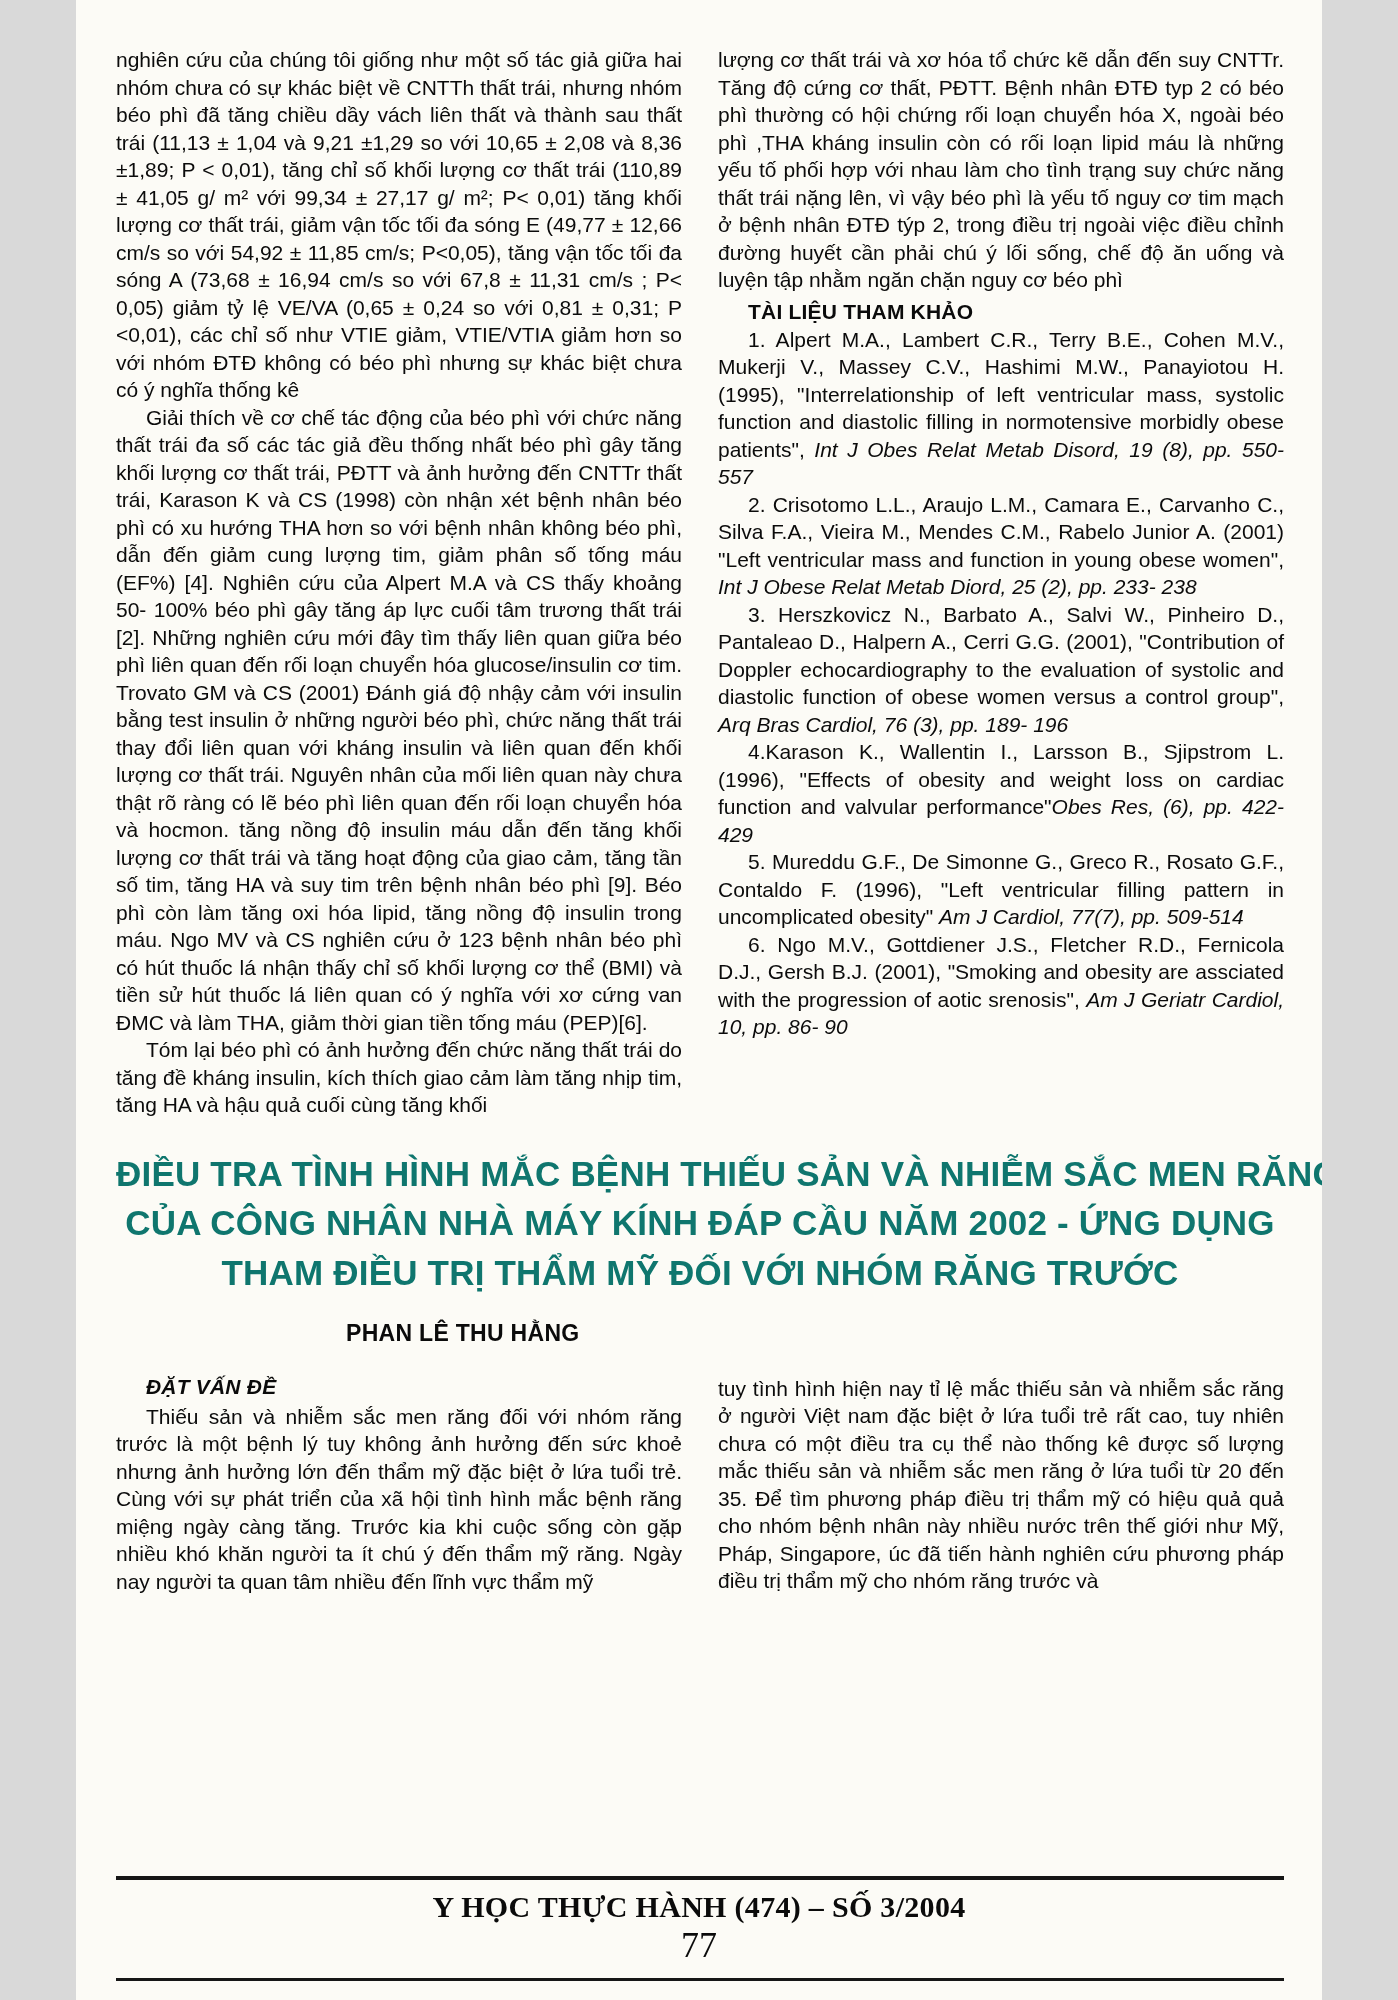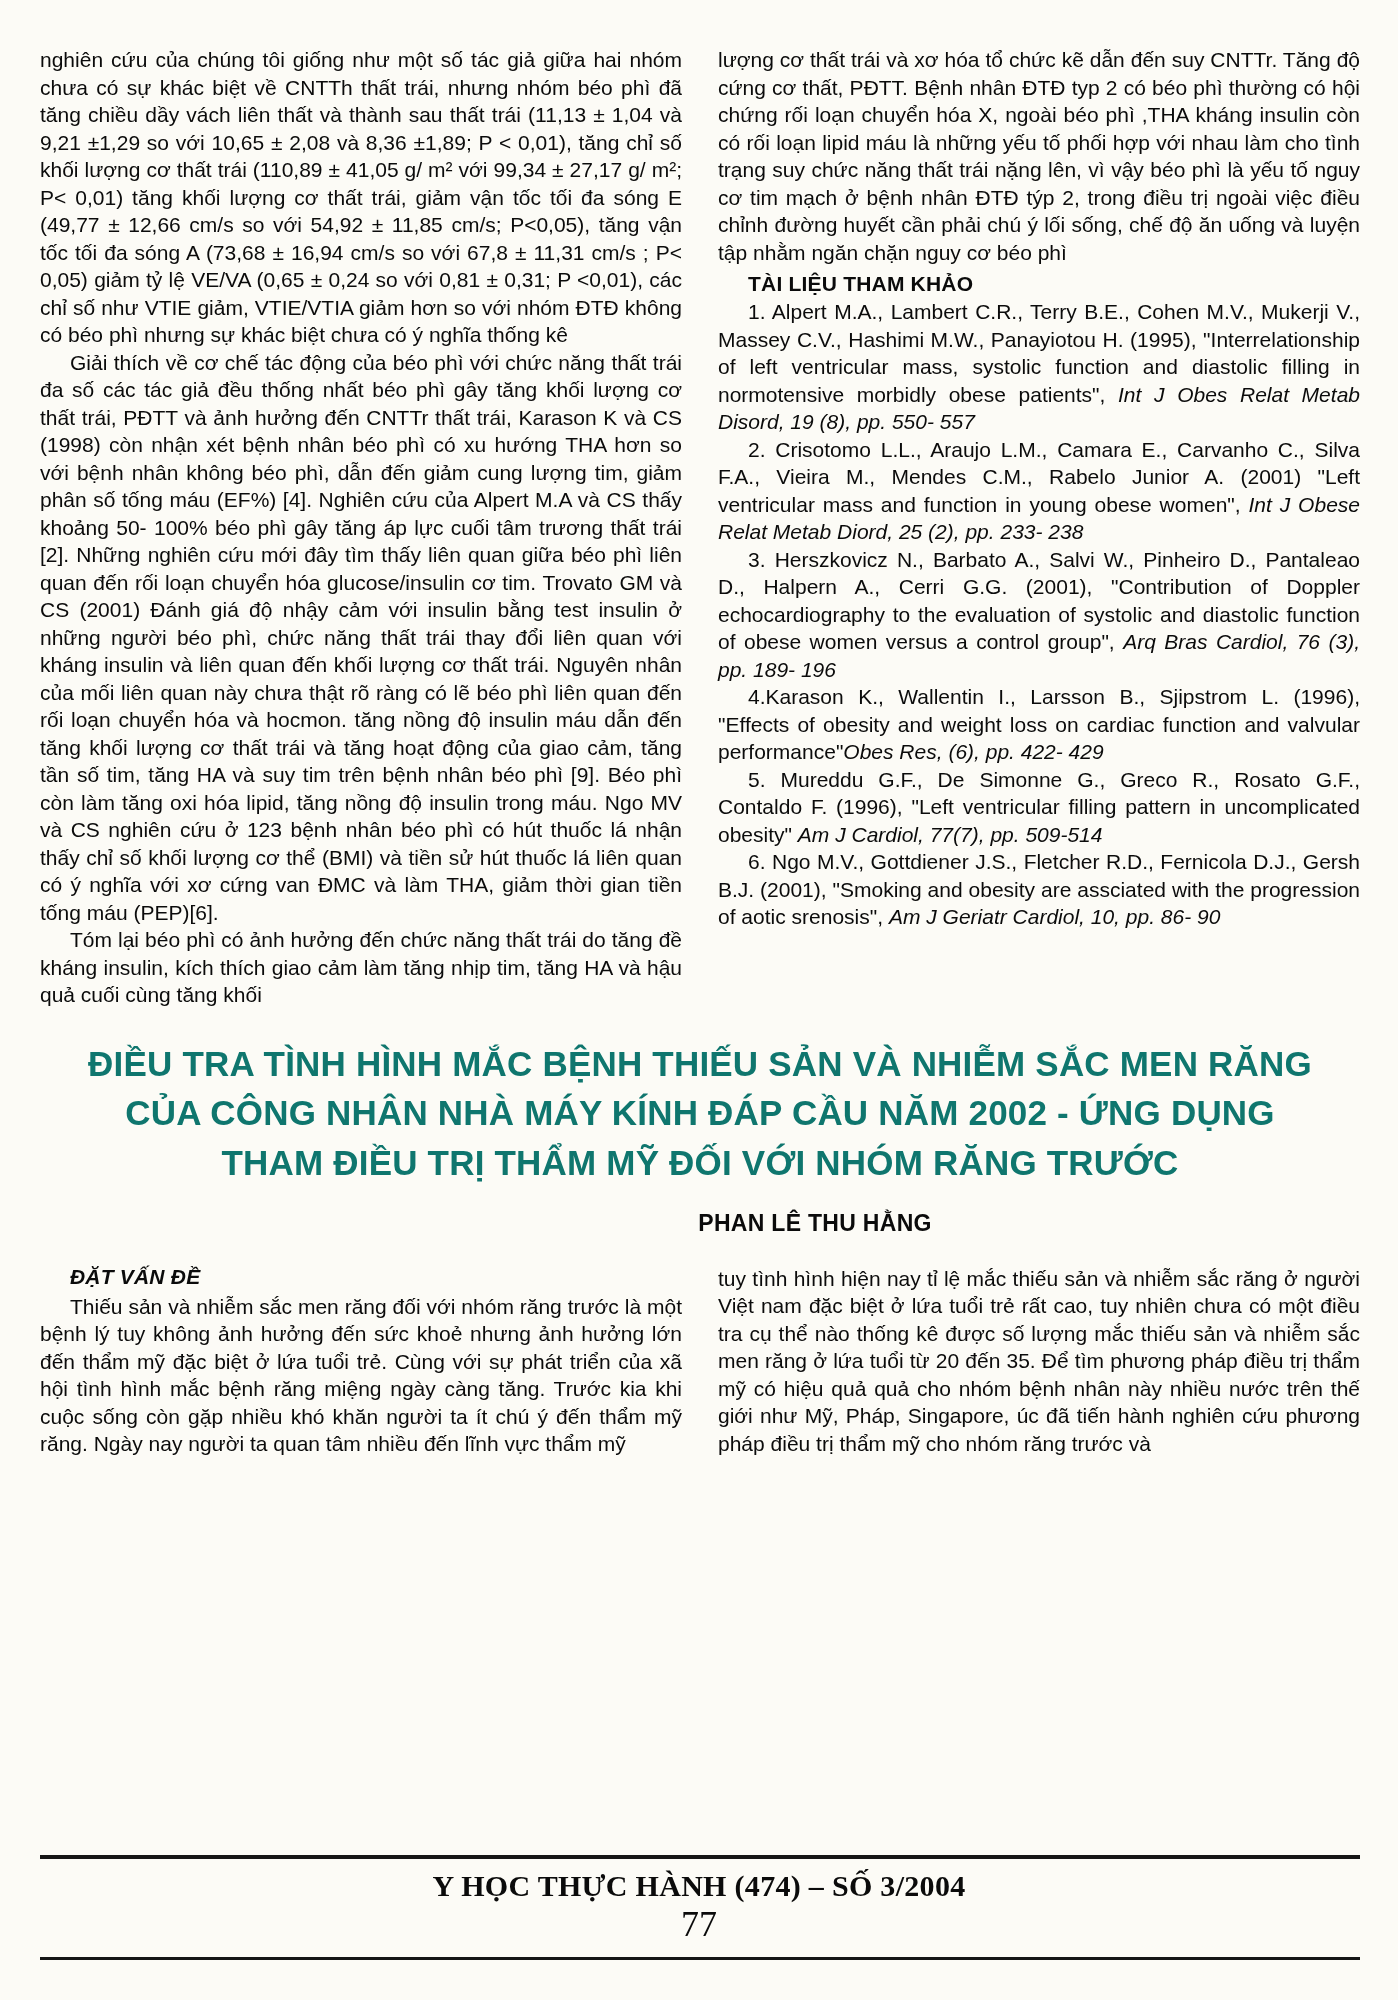--- a/index.html
+++ b/index.html
@@ -1,42 +1,42 @@
 <!DOCTYPE html>
 <html><head>
 <meta charset="utf-8">
 <style>
   * { margin:0; padding:0; box-sizing:border-box; }
   html, body { background:#d9d9d9; }
   .page {
-    width:1398px; height:2000px; margin:0 auto;
+    width:1246px; height:2000px; margin:0 auto;
     background:#fcfbf6; color:#0b0b0b;
     font-family:"Liberation Sans", sans-serif;
-    padding:46px 38px 40px 40px;
+    padding:46px 38px 19px 40px;
     display:flex; flex-direction:column;
     overflow:hidden;
   }
   .two-col { display:flex; gap:36px; align-items:flex-start; }
   .col { flex:1 1 0; text-align:justify; }
   .para { font-size:21px; line-height:1.31; }
   .indent { text-indent:30px; }
   .ref { text-indent:30px; }
   .ref i { font-style:italic; }
   .refs-heading {
     font-size:21px; font-weight:bold; padding-left:30px;
     margin:6px 0 2px 0; letter-spacing:0.2px;
   }
   .title-block {
     text-align:center; font-weight:bold; font-size:35px;
     line-height:1.42; margin-top:30px; color:#0f766e;
     letter-spacing:0.2px;
   }
   .title-block div { white-space:nowrap; }
   .author {
-    text-align:center; padding-left:230px;
+    text-align:left; padding-left:230px;
     font-weight:bold; font-size:23px;
     margin-top:22px; margin-bottom:28px; letter-spacing:0.3px;
   }
   .section-heading {
     font-size:21px; font-weight:bold; padding-left:30px;
     margin-bottom:4px; letter-spacing:0.2px;font-style:italic;
   }
   .footer {
     margin-top:auto;
     display:flex; justify-content:space-between; align-items:center;

